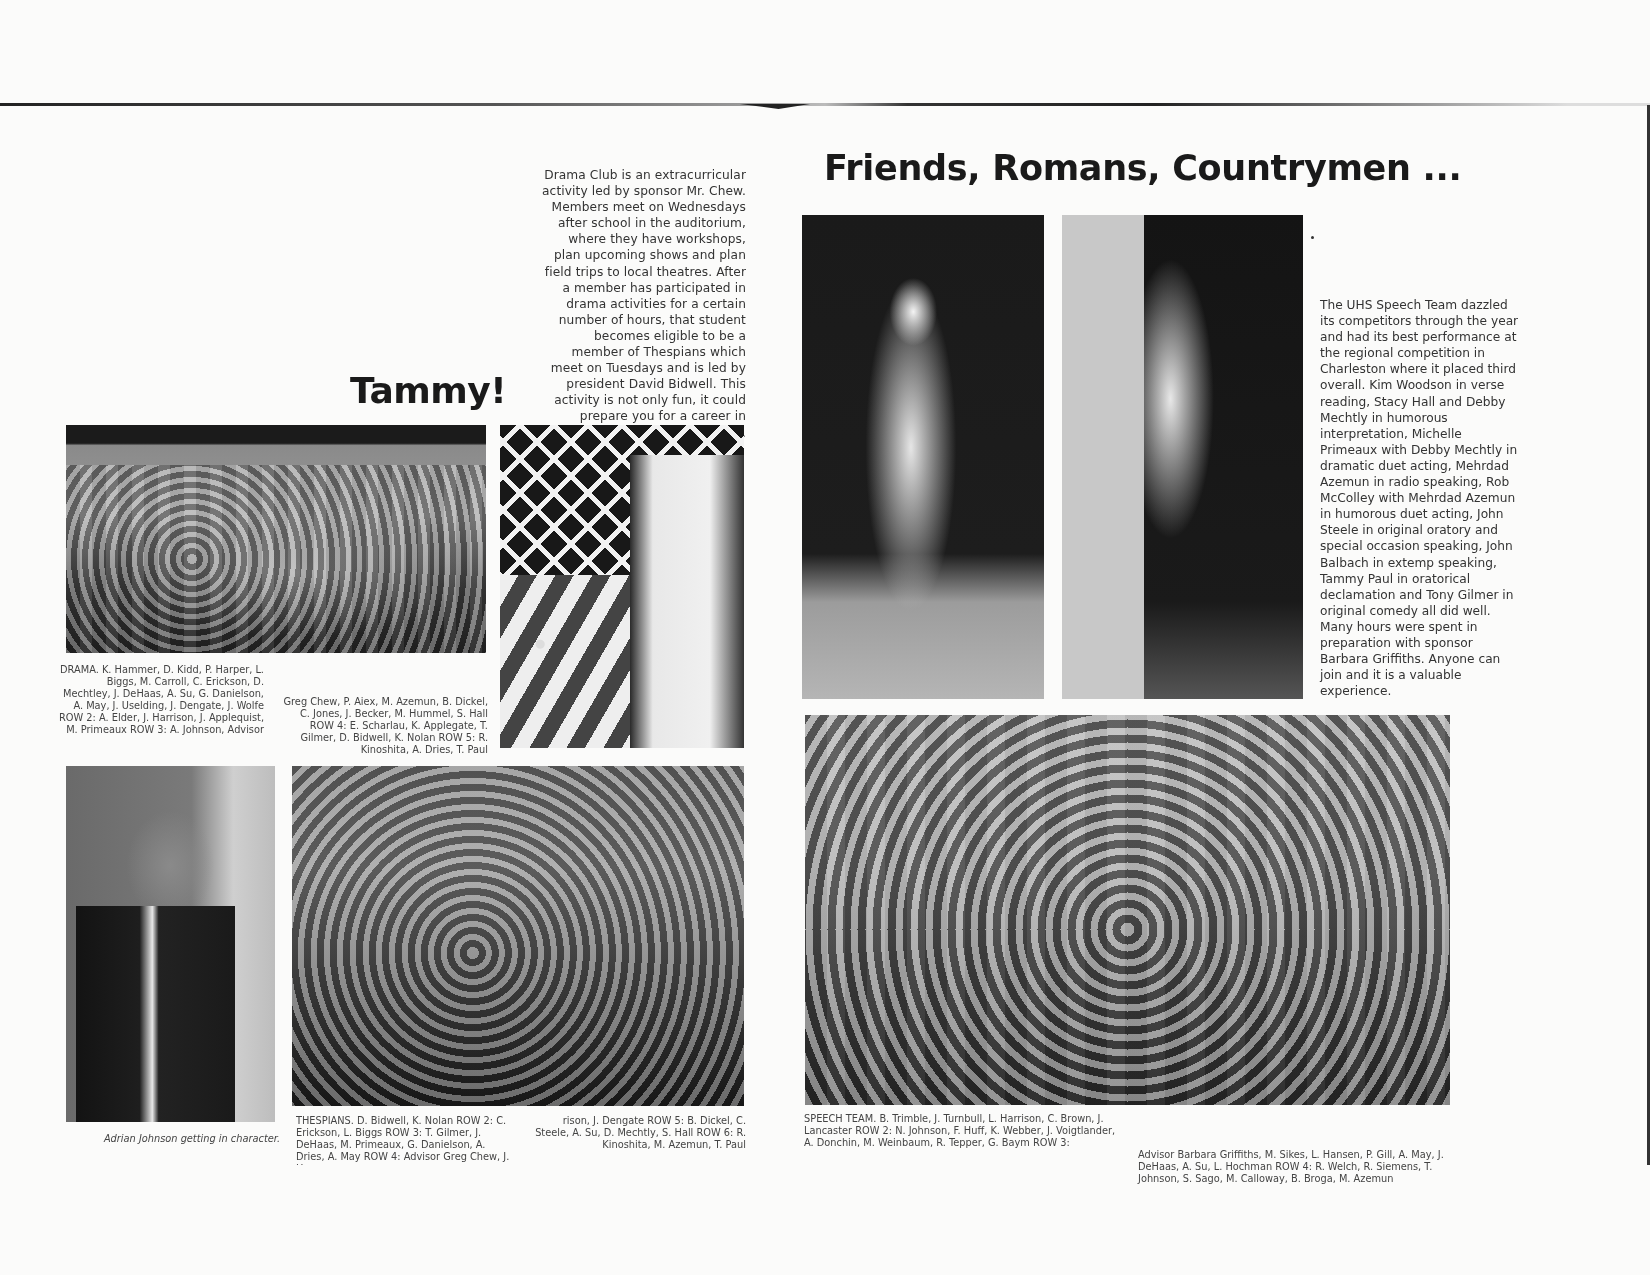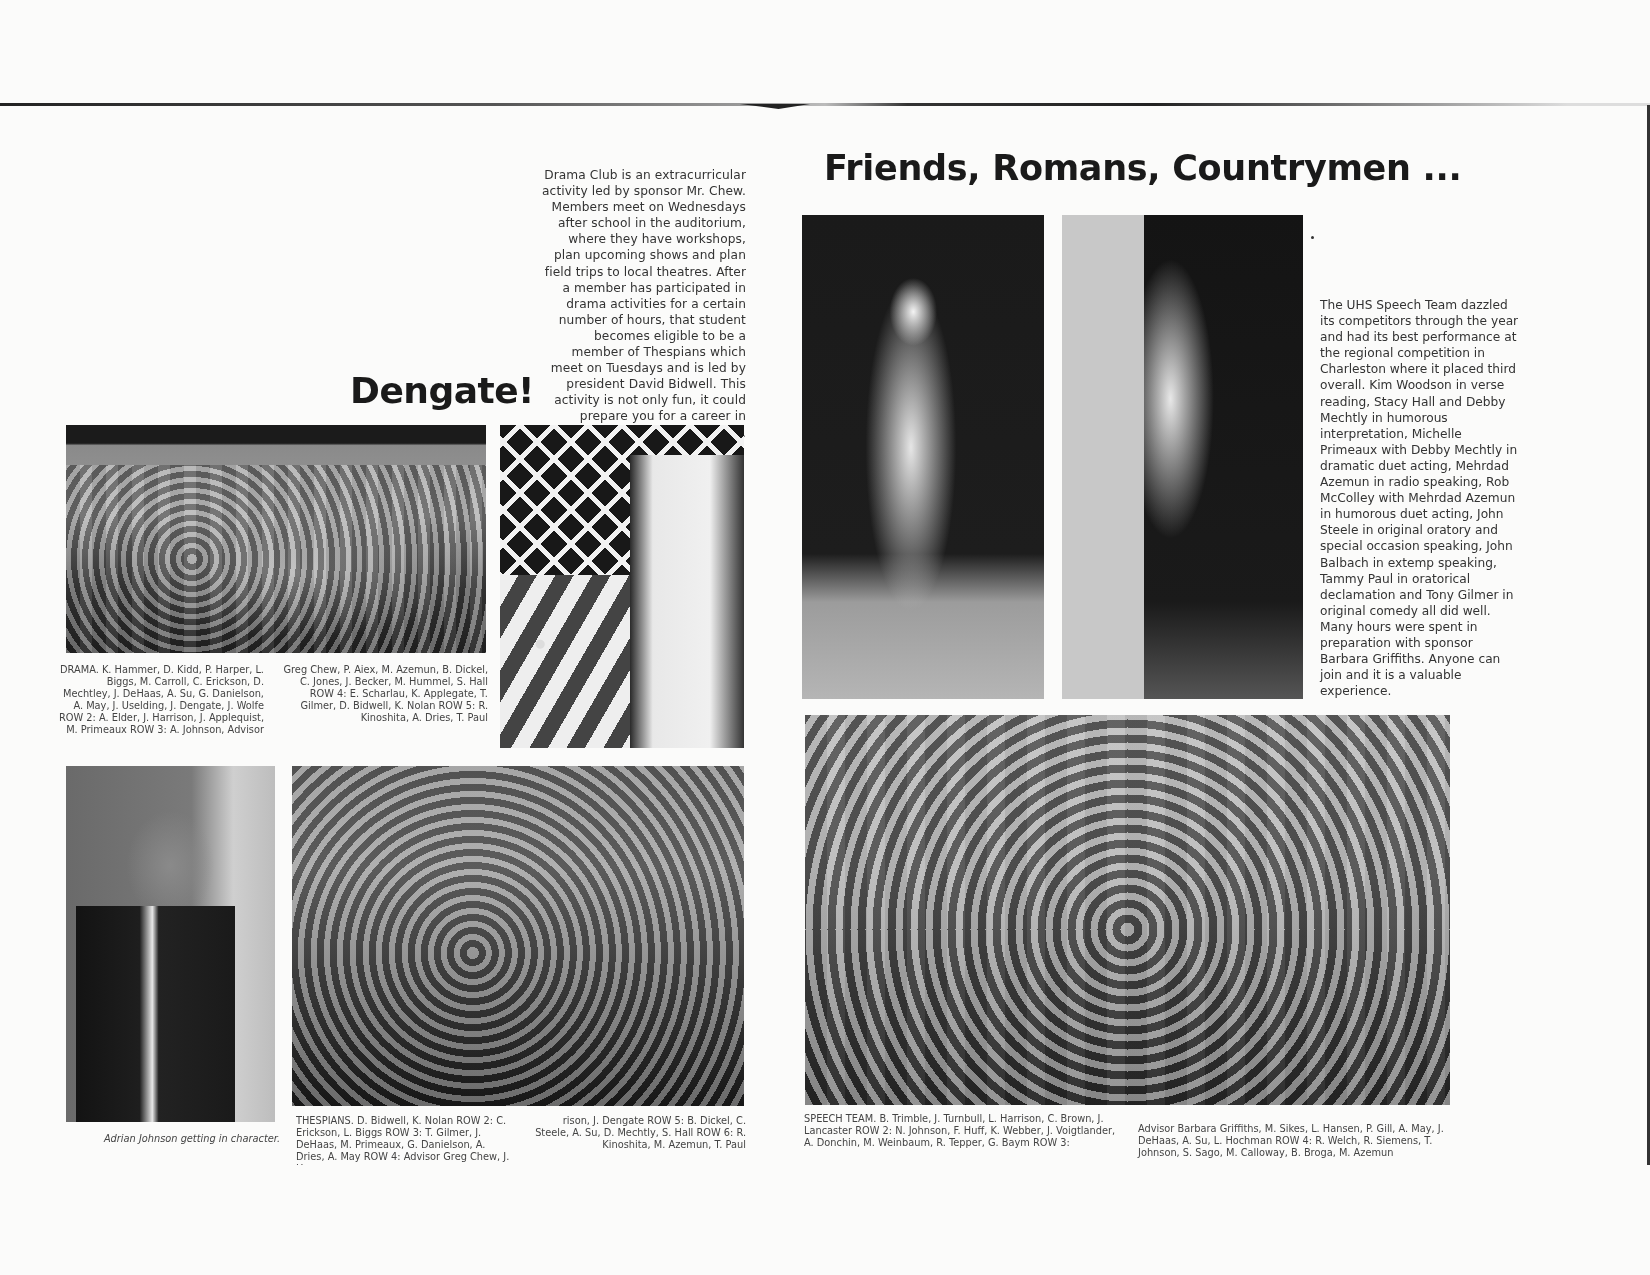--- a/index.html
+++ b/index.html
@@ -107,33 +107,33 @@
   </style>
 </head>
 <body>
 
 <div class="rule"></div>
 <div class="rule-notch"></div>
 <div class="right-edge"></div>
 
 <div>
   <div class="intro">Drama Club is an extracurricular activity led by sponsor Mr. Chew. Members meet on Wednesdays after school in the auditorium, where they have workshops, plan upcoming shows and plan field trips to local theatres. After a member has participated in drama activities for a certain number of hours, that student becomes eligible to be a member of Thespians which meet on Tuesdays and is led by president David Bidwell. This activity is not only fun, it could prepare you for a career in performing.</div>
-  <div class="action-title">Dengate!</div>
+  <div class="action-title">Tammy!</div>
 
   <div class="photo drama-bg" style="left:66px; top:425px; width:420px; height:228px;">
     <div class="ph-shade drama-people" style="top:40px;"></div>
   </div>
 
   <div class="photo lattice-bg" style="left:500px; top:425px; width:244px; height:323px;">
     <div class="ph-shade lattice-flag" style="top:150px; right:110px;"></div>
     <div class="ph-shade lattice-person" style="left:130px; top:30px; right:0;"></div>
   </div>
 
   <div class="caption right" style="left:56px; top:664px; width:208px;">DRAMA. K. Hammer, D. Kidd, P. Harper, L. Biggs, M. Carroll, C. Erickson, D. Mechtley, J. DeHaas, A. Su, G. Danielson, A. May, J. Uselding, J. Dengate, J. Wolfe ROW 2: A. Elder, J. Harrison, J. Applequist, M. Primeaux ROW 3: A. Johnson, Advisor</div>
-  <div class="caption right" style="left:276px; top:664px; width:212px;">Greg Chew, P. Aiex, M. Azemun, B. Dickel, C. Jones, J. Becker, M. Hummel, S. Hall ROW 4: E. Scharlau, K. Applegate, T. Gilmer, D. Bidwell, K. Nolan ROW 5: R. Kinoshita, A. Dries, T. Paul</div>
+  <div class="caption right" style="left:276px; top:696px; width:212px;">Greg Chew, P. Aiex, M. Azemun, B. Dickel, C. Jones, J. Becker, M. Hummel, S. Hall ROW 4: E. Scharlau, K. Applegate, T. Gilmer, D. Bidwell, K. Nolan ROW 5: R. Kinoshita, A. Dries, T. Paul</div>
 
   <div class="photo adrian-bg" style="left:66px; top:766px; width:209px; height:356px;">
     <div class="ph-shade adrian-suit" style="top:140px; left:10px; right:40px;"></div>
   </div>
 
   <div class="photo thesp-bg" style="left:292px; top:766px; width:452px; height:340px;"></div>
 
   <div class="caption right" style="left:60px; top:1133px; width:220px;font-style:italic;">Adrian Johnson getting in character.</div>
   <div class="caption" style="left:296px; top:1115px; width:220px; height:50px; overflow:hidden;">THESPIANS. D. Bidwell, K. Nolan ROW 2: C. Erickson, L. Biggs ROW 3: T. Gilmer, J. DeHaas, M. Primeaux, G. Danielson, A. Dries, A. May ROW 4: Advisor Greg Chew, J. Har-</div>
   <div class="caption right" style="left:528px; top:1115px; width:218px;">rison, J. Dengate ROW 5: B. Dickel, C. Steele, A. Su, D. Mechtly, S. Hall ROW 6: R. Kinoshita, M. Azemun, T. Paul</div>
@@ -144,14 +144,14 @@
 
   <div class="photo suit-bg" style="left:802px; top:215px; width:242px; height:484px;"></div>
   <div class="photo singer-bg" style="left:1062px; top:215px; width:241px; height:484px;"></div>
   <div class="dot" style="left:1311px; top:236px;"></div>
 
   <div class="body-text">The UHS Speech Team dazzled its competitors through the year and had its best performance at the regional competition in Charleston where it placed third overall. Kim Woodson in verse reading, Stacy Hall and Debby Mechtly in humorous interpretation, Michelle Primeaux with Debby Mechtly in dramatic duet acting, Mehrdad Azemun in radio speaking, Rob McColley with Mehrdad Azemun in humorous duet acting, John Steele in original oratory and special occasion speaking, John Balbach in extemp speaking, Tammy Paul in oratorical declamation and Tony Gilmer in original comedy all did well. Many hours were spent in preparation with sponsor Barbara Griffiths. Anyone can join and it is a valuable experience.</div>
 
   <div class="photo speech-bg" style="left:805px; top:715px; width:645px; height:390px;"></div>
 
   <div class="caption" style="left:804px; top:1113px; width:320px;">SPEECH TEAM. B. Trimble, J. Turnbull, L. Harrison, C. Brown, J. Lancaster ROW 2: N. Johnson, F. Huff, K. Webber, J. Voigtlander, A. Donchin, M. Weinbaum, R. Tepper, G. Baym ROW 3:</div>
-  <div class="caption" style="left:1138px; top:1123px; width:316px;">Advisor Barbara Griffiths, M. Sikes, L. Hansen, P. Gill, A. May, J. DeHaas, A. Su, L. Hochman ROW 4: R. Welch, R. Siemens, T. Johnson, S. Sago, M. Calloway, B. Broga, M. Azemun</div>
+  <div class="caption" style="left:1138px; top:1149px; width:316px;">Advisor Barbara Griffiths, M. Sikes, L. Hansen, P. Gill, A. May, J. DeHaas, A. Su, L. Hochman ROW 4: R. Welch, R. Siemens, T. Johnson, S. Sago, M. Calloway, B. Broga, M. Azemun</div>
 </div>
 
 </body></html>

